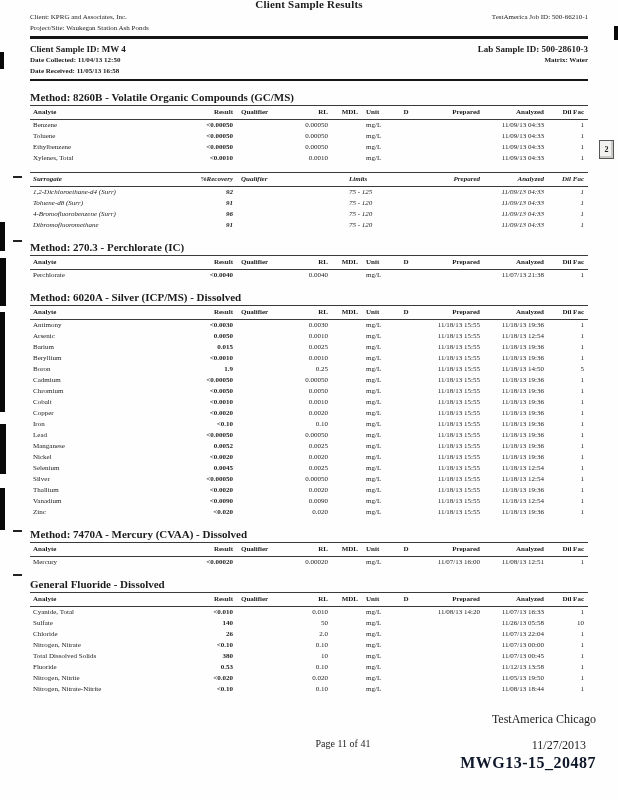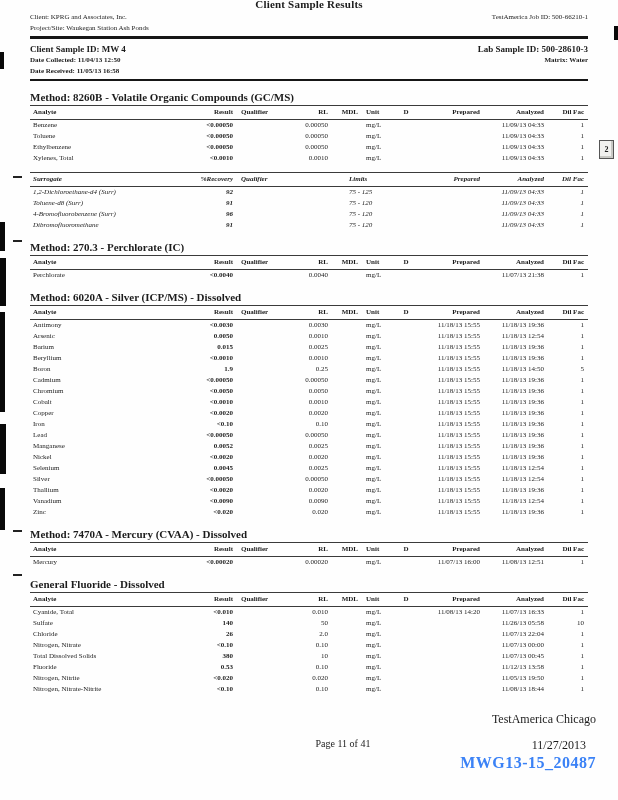--- a/index.html
+++ b/index.html
@@ -35,21 +35,21 @@
   .sec-surrogate .trow{font-style:italic;}
   .sec-surrogate .c3{width:123px; text-align:left; padding-left:76px;}
   .sec-surrogate .c4{width:20px; text-align:center;}
   .sec-surrogate .c5{width:64px; text-align:right; padding-left:0;}
   .sec-surrogate .c6{width:64px; text-align:right;}
   .sec-surrogate .c7{width:40px; text-align:right;}
 
   .f-lab{position:absolute; right:22px; top:712px; font-size:12px;}
   .f-page{position:absolute; left:8px; width:100%; text-align:center; top:738px; font-size:10px;padding-left:26px;}
   .f-date{position:absolute; right:32px; top:738px; font-size:12px;}
-  .f-stamp{position:absolute; right:22px; top:754px; font-size:16px; font-weight:bold; letter-spacing:0.5px; color:#3b82f6;}
+  .f-stamp{position:absolute; right:22px; top:754px; font-size:16px; font-weight:bold; letter-spacing:0.5px; color:#0f172a;}
 
   .tab-marker{
     position:absolute; right:4px; top:140px; width:13px; height:17px;
     border:1px solid #555; background:#f1f1ef; color:#222;
     font-size:8px; font-weight:bold; display:flex; align-items:center; justify-content:center;
     box-shadow:inset -2px -2px 0 #c9c9c5;
   }
   .artifact{position:absolute; background:#090909;}
   .a1{left:0; top:52px;  width:4px; height:17px;}
   .a2{left:0; top:222px; width:5px; height:29px;}

